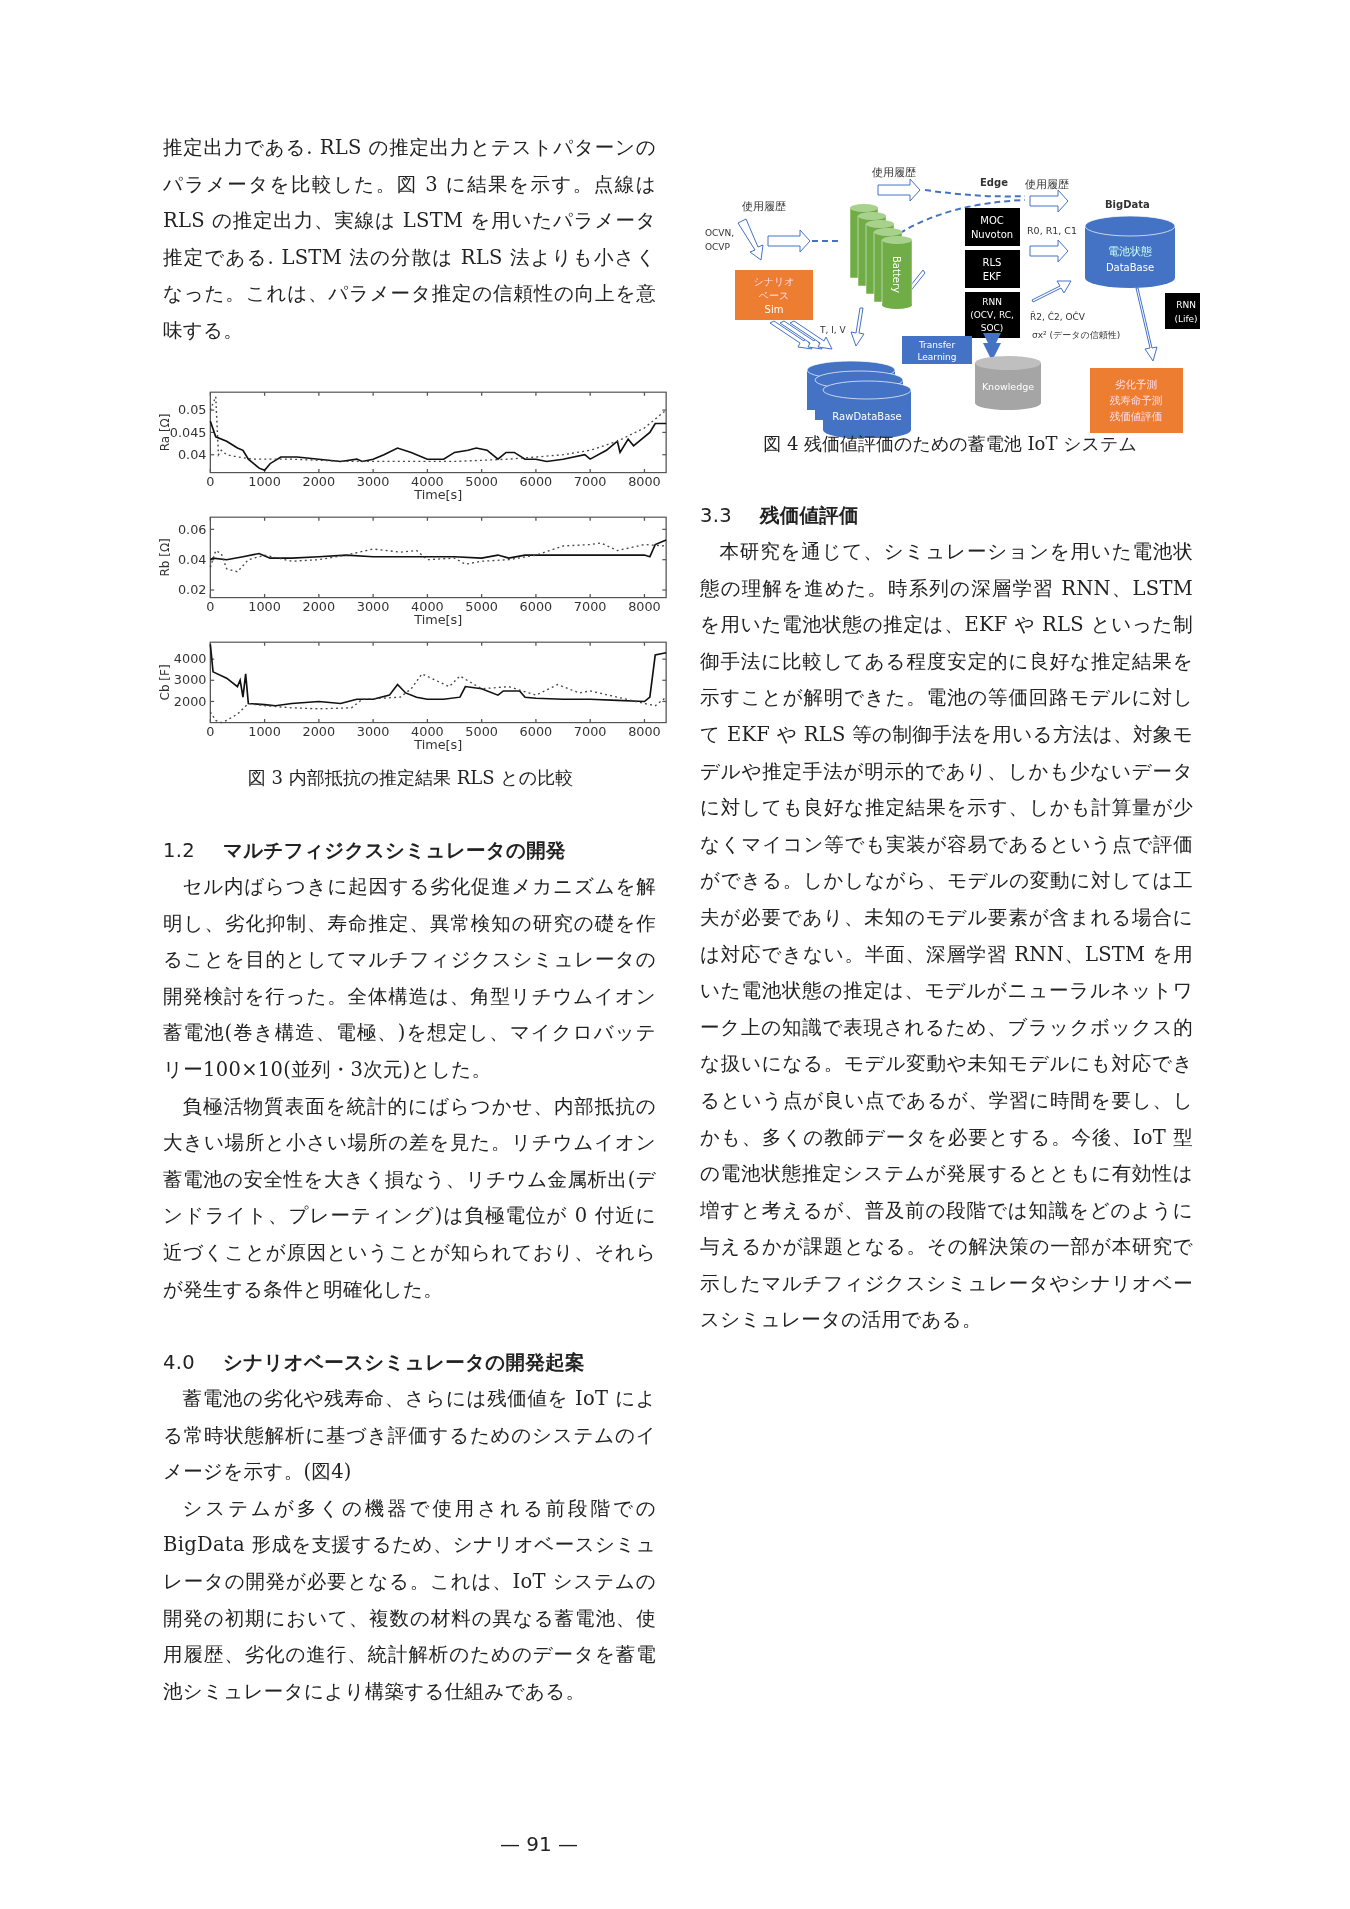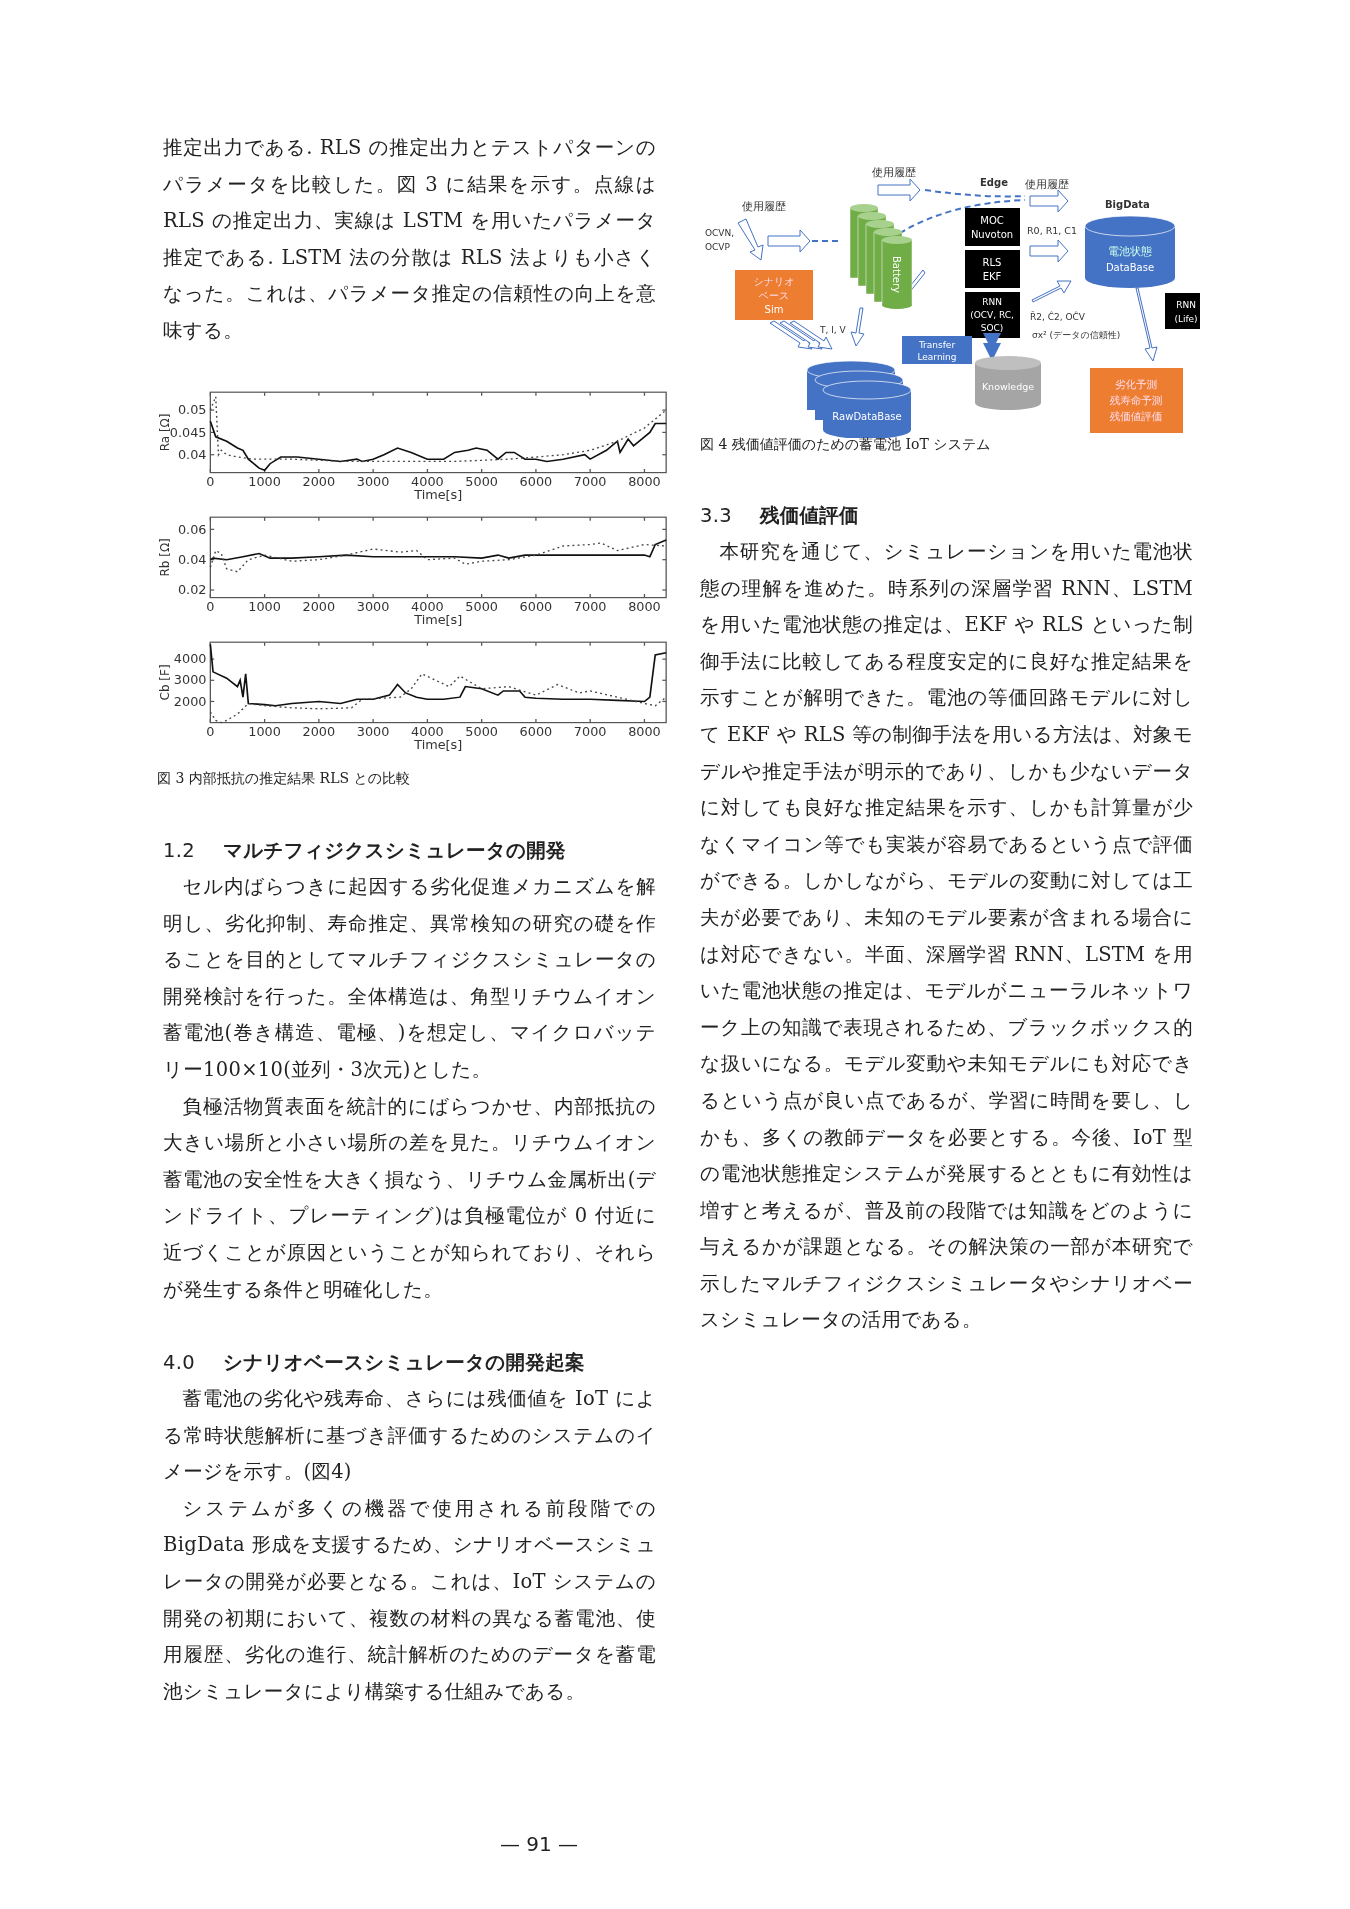--- a/index.html
+++ b/index.html
@@ -3,21 +3,21 @@
 <meta charset="utf-8">
 <style>
   html,body{margin:0;padding:0;background:#fff;}
   body{width:1350px;height:1909px;position:relative;overflow:hidden;color:#222;
        font-family:"DejaVu Serif","Liberation Serif",serif;}
   .col{position:absolute;width:500px;font-size:19.5px;line-height:36.6px;letter-spacing:0.3px;}
   .col p{margin:0;text-align:justify;}
   .indent{text-indent:1em;}
   .h2{font-family:"DejaVu Sans","Liberation Sans",sans-serif;font-weight:bold;font-size:19.5px;line-height:36px;margin:0;}
   .h2 .num{font-weight:normal;margin-right:28px;}
-  .caption{position:absolute;font-size:14px;line-height:24px;}
+  .caption{position:absolute;font-size:18px;line-height:24px;text-align:center;}
   .plot{position:absolute;}
   .plot svg{overflow:visible;}
   .axlbl{font-family:"DejaVu Sans","Liberation Sans",sans-serif;font-size:10px;fill:#333;}
   .pageno{position:absolute;left:0;width:1078px;top:1832px;text-align:center;
           font-family:"DejaVu Sans","Liberation Sans",sans-serif;font-size:20px;color:#222;}
   .dg{position:absolute;left:700px;top:130px;width:500px;height:280px;margin-top:28px;}
   .dg text{font-family:"DejaVu Sans","Liberation Sans",sans-serif;}
 </style>
 </head>
 <body>
@@ -155,21 +155,21 @@
       <line x1="27" y1="20.105263157894733" x2="30" y2="20.105263157894733" stroke="#555"></line>
       <line x1="382" y1="20.105263157894733" x2="379" y2="20.105263157894733" stroke="#555"></line>
       <text x="24" y="23.605263157894733" text-anchor="end" class="axlbl">4000</text>
       <text x="204.5" y="95" text-anchor="middle" class="axlbl">Time[s]</text>
       <text x="0" y="0" text-anchor="middle" class="axlbl" transform="translate(-5,39.5) rotate(-90)">Cb [F]</text>
       <polyline points="27.0,7.8 29.1,30.7 39.7,36.0 48.1,43.0 50.2,37.7 52.4,51.8 54.5,32.4 56.6,57.1 69.3,58.0 77.7,58.9 90.4,57.1 111.5,55.4 128.4,57.1 141.1,53.6 153.8,53.6 166.5,50.1 172.8,41.3 179.1,48.3 187.6,51.8 196.0,53.6 208.7,53.6 221.4,51.8 225.6,43.0 238.3,44.8 251.0,50.1 255.2,46.6 267.9,46.6 272.1,51.8 280.6,52.7 301.7,53.6 322.8,53.6 344.0,54.5 365.1,55.4 369.3,51.8 373.5,16.6 382.0,14.8" fill="none" stroke="#111" stroke-width="1.3"></polyline>
       <polyline points="27.0,64.2 31.2,71.2 35.5,73.0 39.7,71.2 48.1,65.9 56.6,57.1 69.3,58.9 90.4,60.7 111.5,61.5 136.9,60.7 145.3,53.6 174.9,51.8 183.4,44.8 191.8,32.4 213.0,43.0 221.4,34.2 238.3,44.8 259.4,43.0 280.6,50.1 297.5,41.3 314.4,48.3 322.8,46.6 344.0,51.8 365.1,57.1 373.5,58.9 382.0,51.8" fill="none" stroke="#444" stroke-width="1.1" stroke-dasharray="1.5,2.5"></polyline>
     </svg>
 </div>
 
-<div class="caption" style="left:157px;top:766px;width:493px;">図 3  内部抵抗の推定結果 RLS との比較</div>
+<div class="caption" style="left:164px;top:766px;width:493px;">図 3  内部抵抗の推定結果 RLS との比較</div>
 
 <div class="col" style="left:163px;top:833px;width:493px;">
   <div class="h2">
     <span class="num">1.2</span><span>マルチフィジクスシミュレータの開発</span>
   </div>
   <p class="indent">セル内ばらつきに起因する劣化促進メカニズムを解明し、劣化抑制、寿命推定、異常検知の研究の礎を作ることを目的としてマルチフィジクスシミュレータの開発検討を行った。全体構造は、角型リチウムイオン蓄電池(巻き構造、電極、)を想定し、マイクロバッテリー100×10(並列・3次元)とした。</p>
   <p class="indent">負極活物質表面を統計的にばらつかせ、内部抵抗の大きい場所と小さい場所の差を見た。リチウムイオン蓄電池の安全性を大きく損なう、リチウム金属析出(デンドライト、プレーティング)は負極電位が 0 付近に近づくことが原因ということが知られており、それらが発生する条件と明確化した。</p>
 </div>
 
 <div class="col" style="left:163px;top:1345px;width:493px;">

